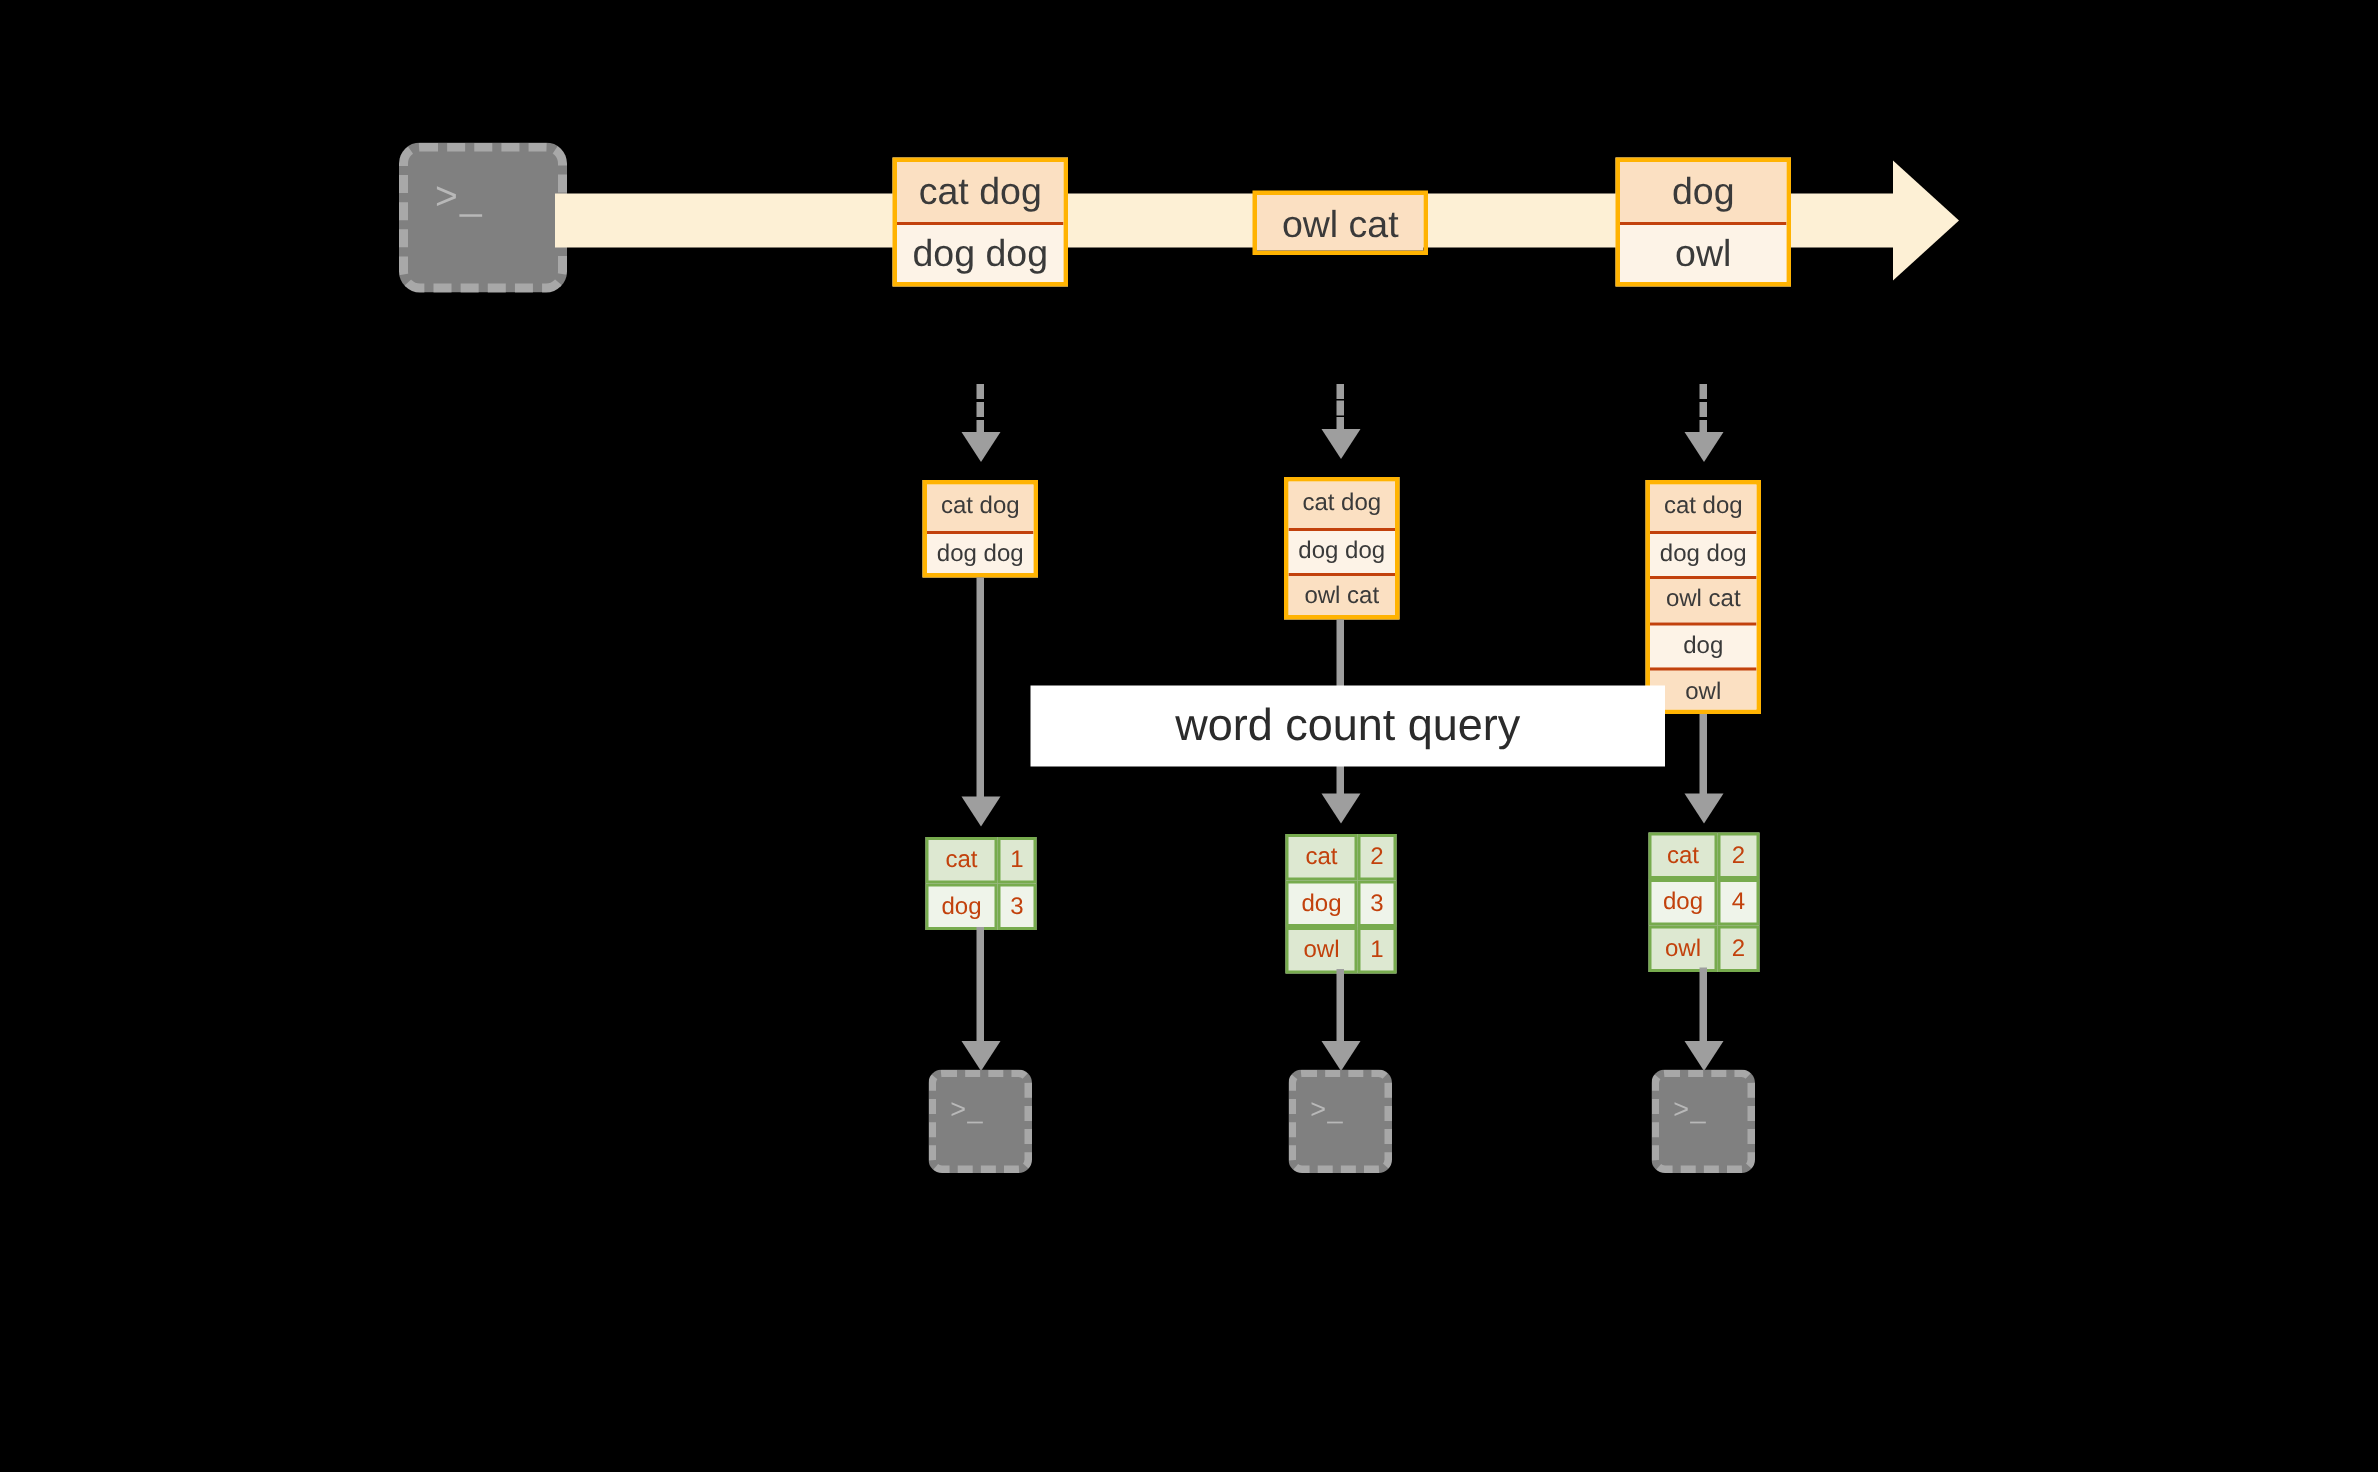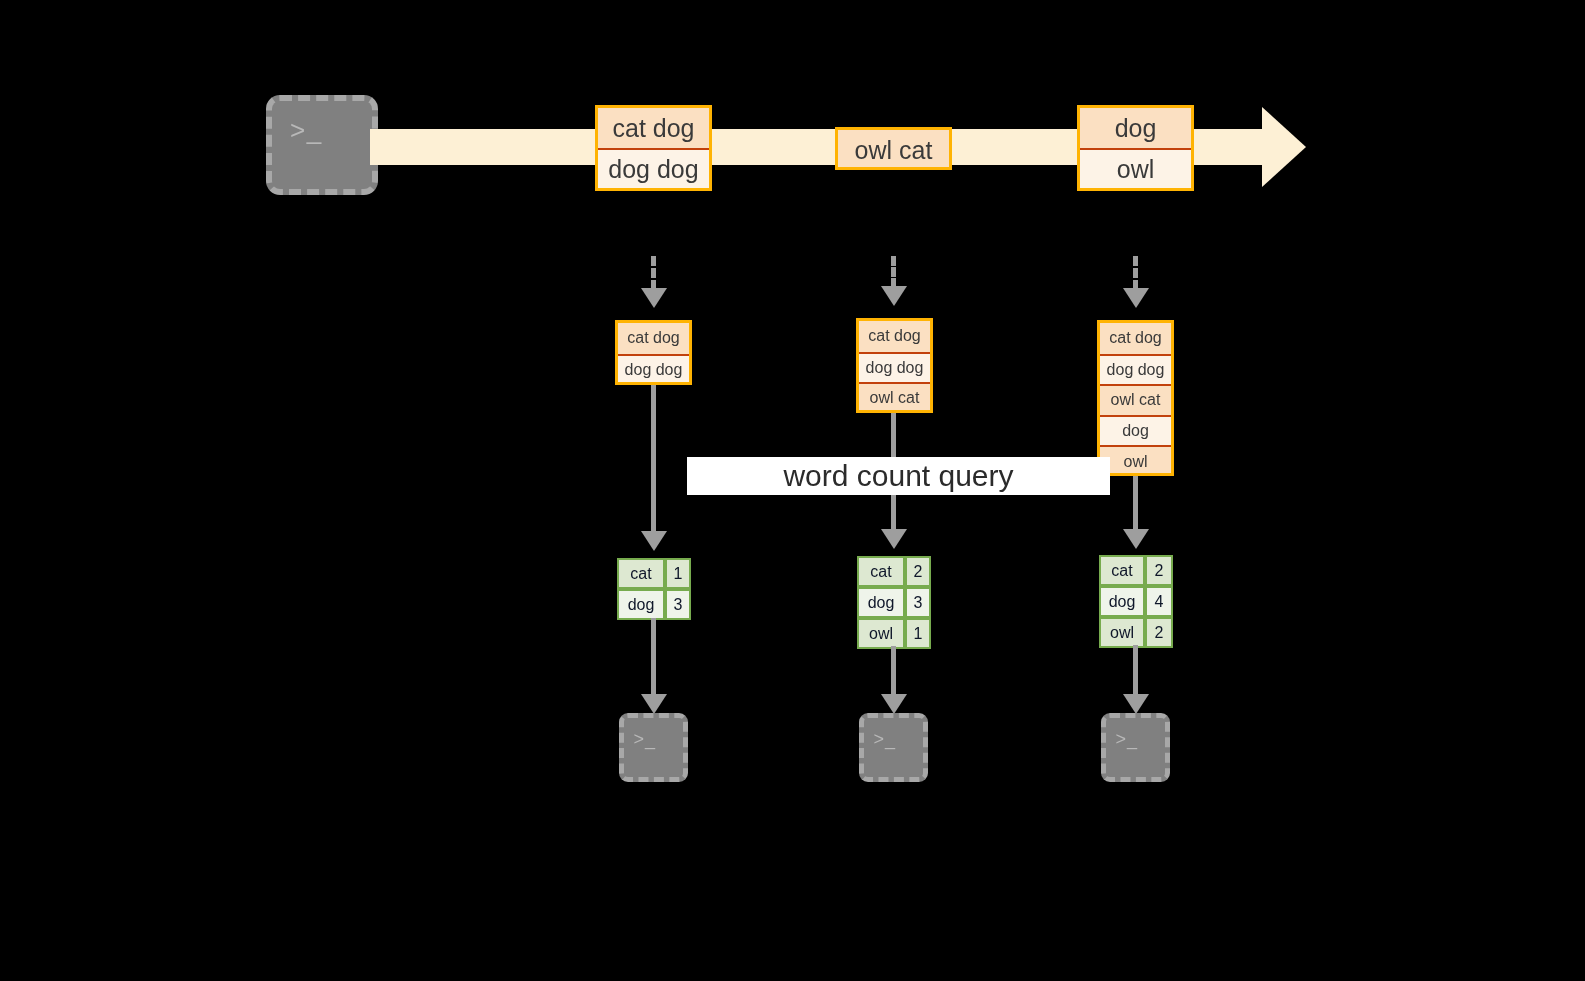--- a/index.html
+++ b/index.html
@@ -108,21 +108,21 @@
   }
   .greentable.wide { grid-template-columns: 46px 28px; }
   .gcell {
     box-sizing: border-box;
     border: 2.5px solid #77ab4e;
     height: 31px;
     display: flex;
     align-items: center;
     justify-content: center;
     font-size: 16px;
-    color: #0f172a;
+    color: #c2410c;
   }
   .gcell.dark  { background: #dde8d1; }
   .gcell.light { background: #eff4ea; }
 
   
   .querylabel {
     position: absolute;
     background: #ffffff;
     display: flex;
     align-items: center;
@@ -234,17 +234,17 @@
     <div class="gcell dark">2</div>
   </div>
 
   <div class="solidline" style="left:1133px; top:645px; height:51px;"></div>
   <div class="downarrow" style="left:1123px; top:694px;"></div>
 
   <div class="terminal small" style="left:1101px; top:713px; width:69px; height:69px; font-size:18px;">
     <div class="prompt">&gt;_</div>
   </div>
 
-  <div class="querylabel" style="left:687px; top:457px; width:423px; height:38px;">
+  <div class="querylabel" style="left:687px; top:457px; width:423px; height:54px;">
     <span>word count query</span>
   </div>
 
 </div>
 
 </body></html>

